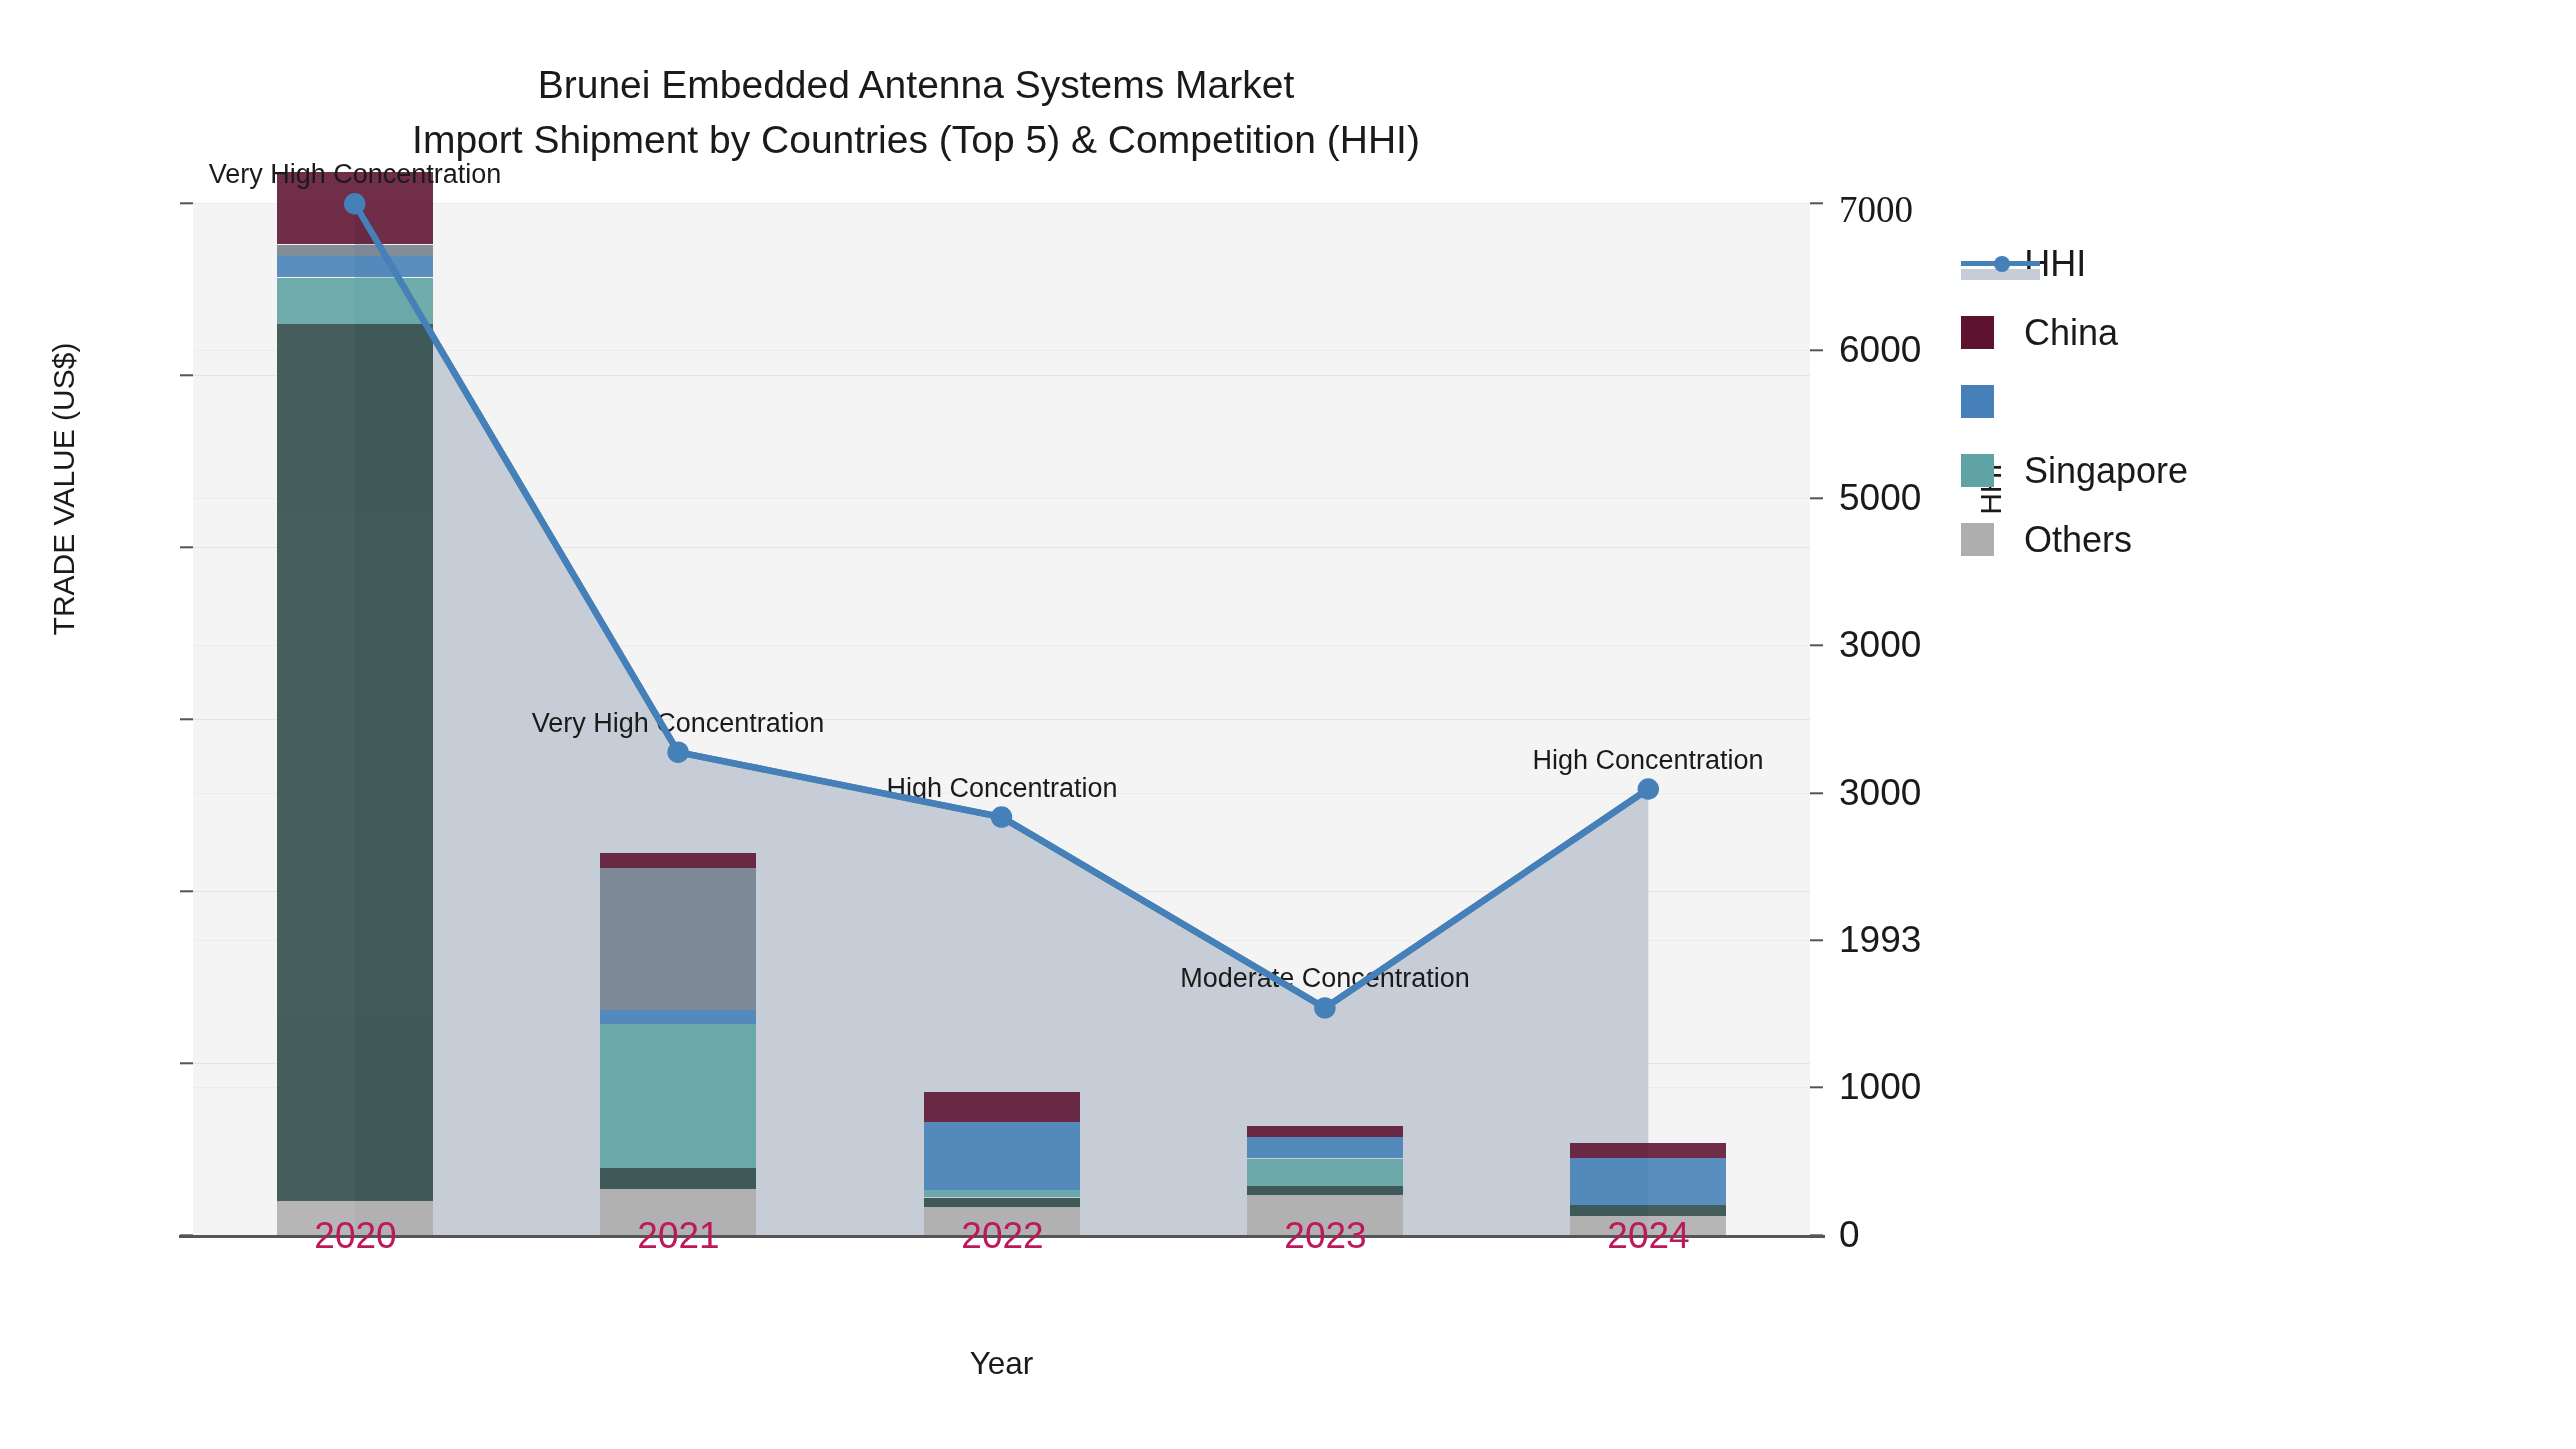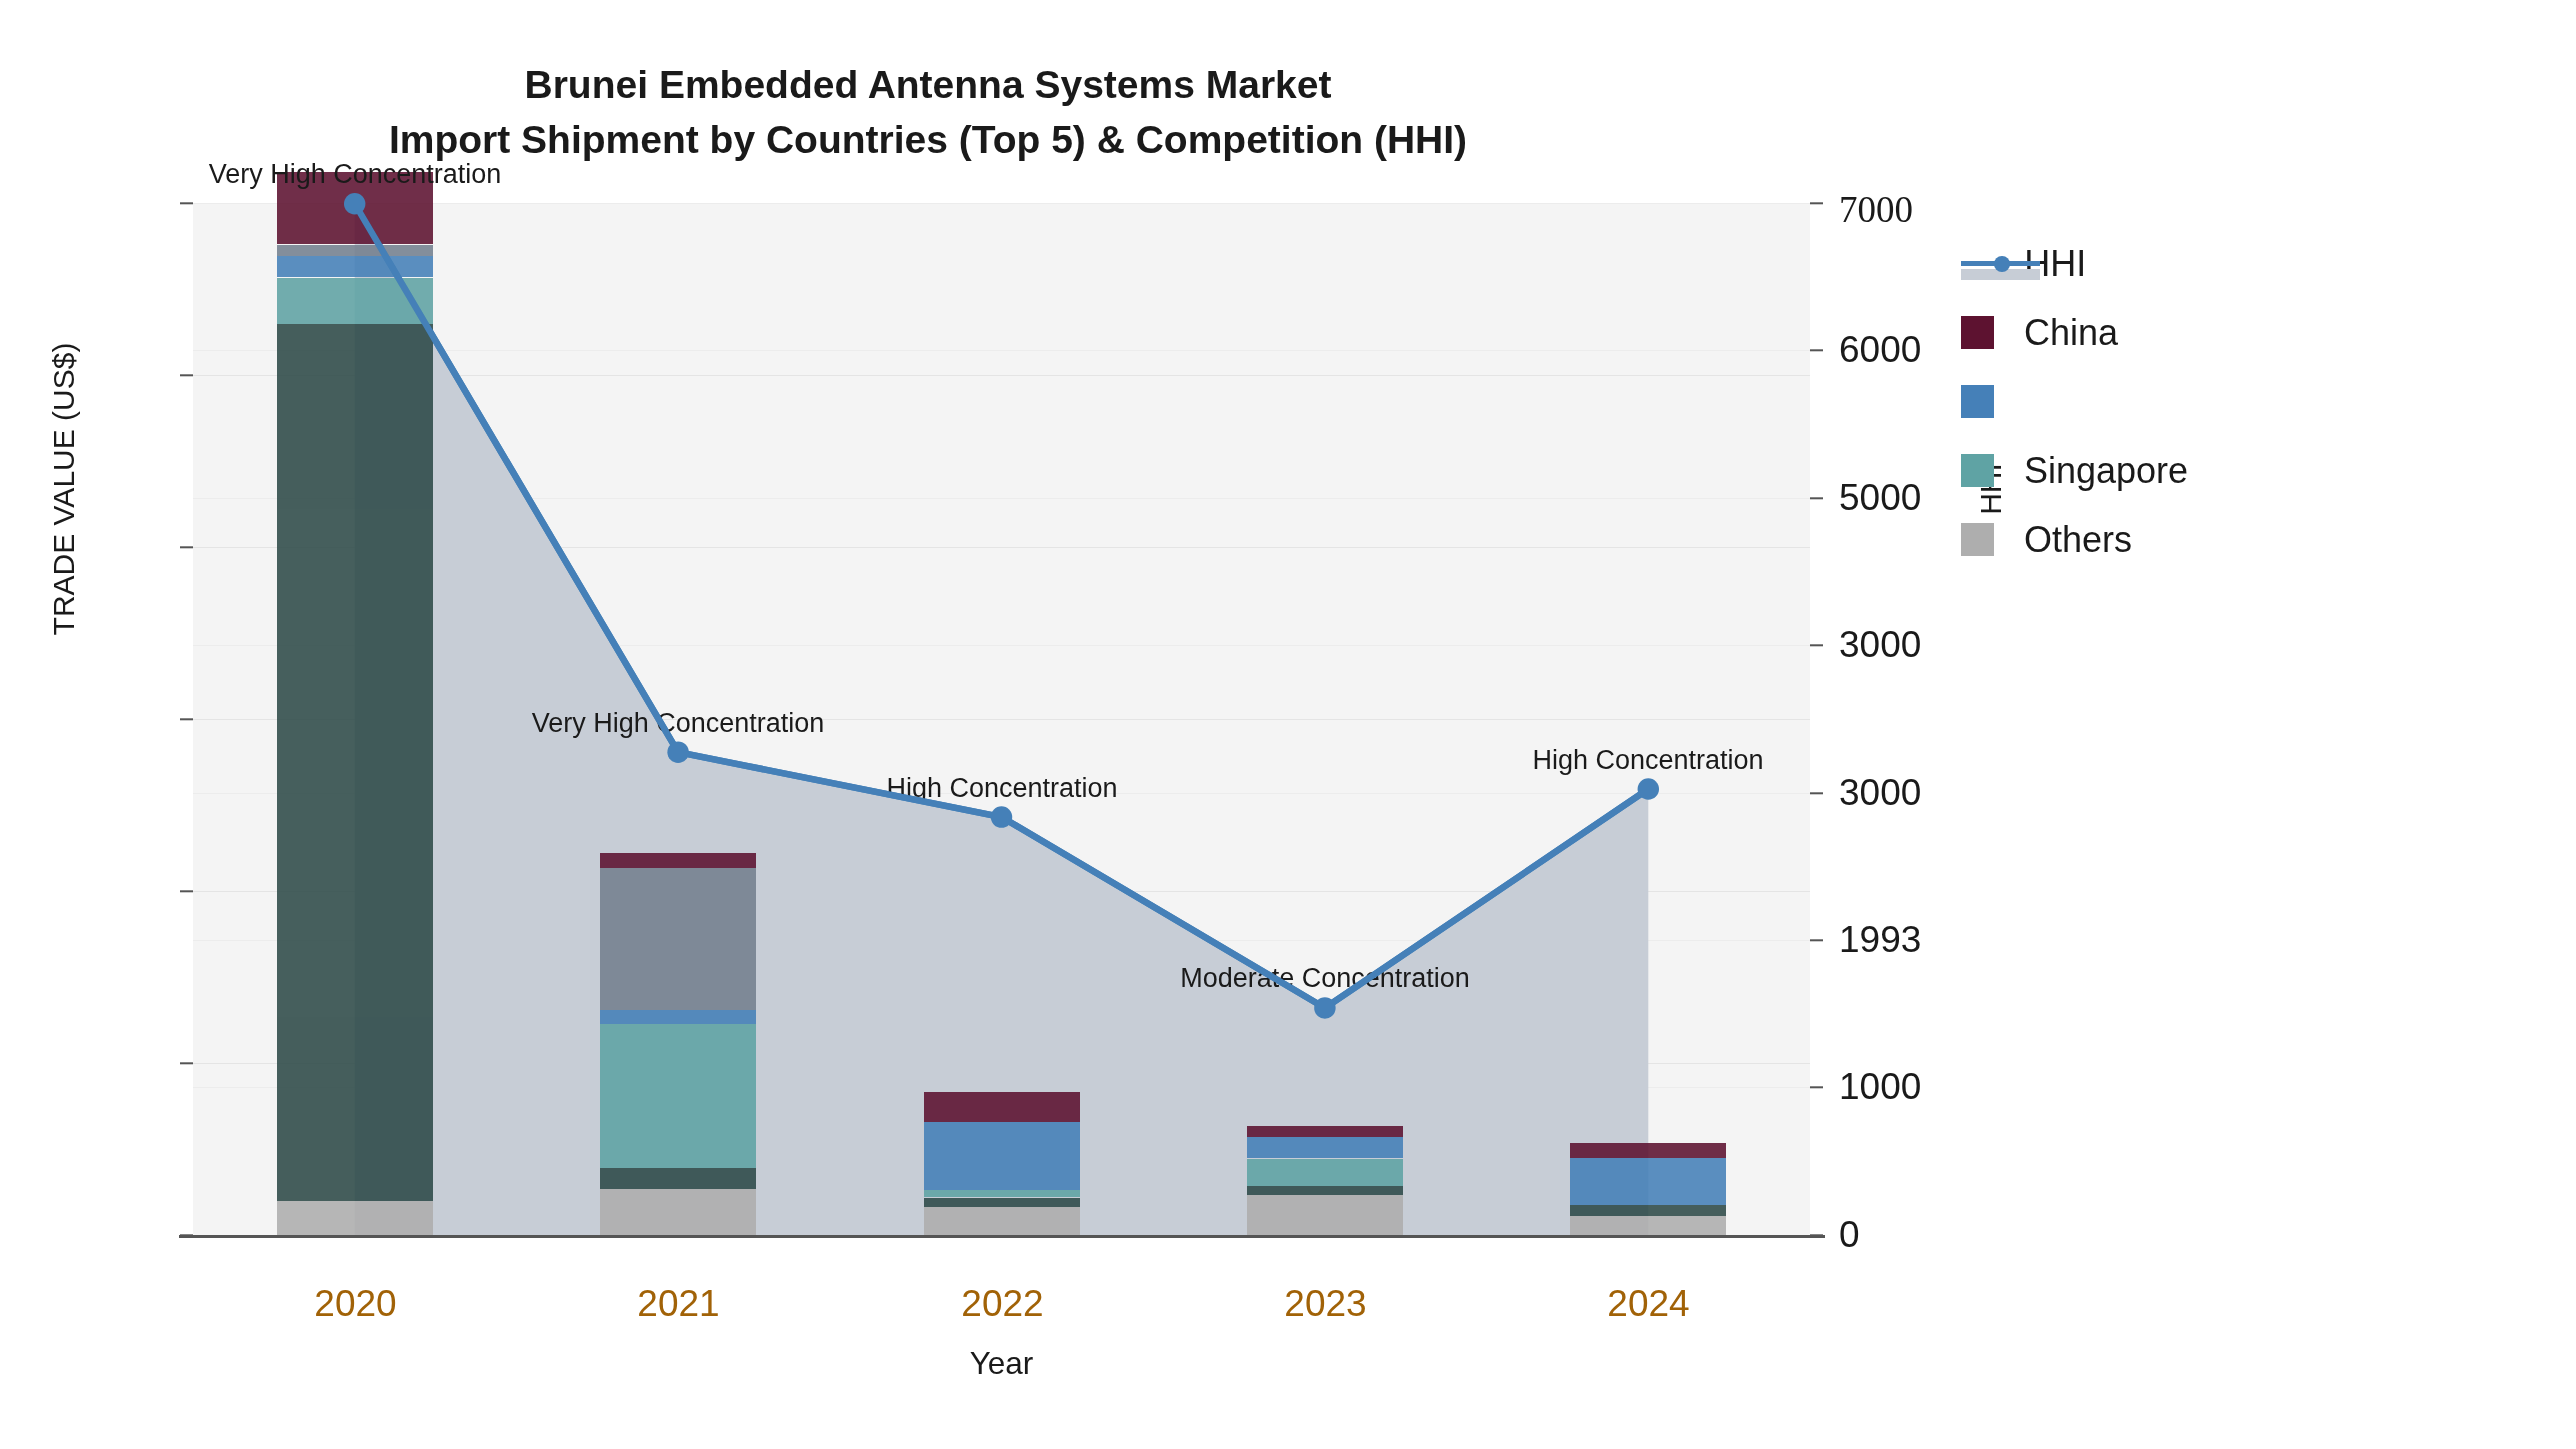--- a/index.html
+++ b/index.html
@@ -4,22 +4,22 @@
 <style>
   html,body{margin:0;padding:0;}
   body{
     width:2576px;height:1449px;background:#ffffff;
     font-family:"Liberation Sans", sans-serif;
     overflow:hidden;
   }
   #root{position:relative;width:2576px;height:1449px;}
 
   .title{
-    position:absolute;left:12px;top:57px;width:1832px;text-align:center;
-    font-size:39px;color:#1a1a1a;line-height:1.42;font-weight:700;
+    position:absolute;left:0;top:57px;width:1832px;text-align:center;
+    font-size:39px;color:#1a1a1a;line-height:1.42;font-weight:400;
   }
   .title .l2{display:block;}
 
   
   #plot{
     position:absolute;left:193px;top:203px;width:1617px;height:1032px;
     background:#f4f4f4;
   }
   #axes{position:absolute;left:0;top:0;width:1617px;height:1032px;}
 
@@ -43,22 +43,22 @@
     font-size:37px;color:#1a1a1a;transform:translateY(-50%);white-space:nowrap;
   }
   .tickmark-l{position:absolute;left:-13px;width:13px;height:2.1px;background:#555;transform:translateY(-0.7px);}
   .tickmark-r{position:absolute;left:1617px;width:13px;height:2.1px;background:#555;transform:translateY(-0.7px);}
 
   .gridline{position:absolute;left:0;width:1617px;height:1.4px;background:#e4e4e4;}
   .gridline.minor{background:#ececec;height:0.7px;}
 
   .xaxis-line{position:absolute;left:-14.3px;top:1032px;width:1646px;height:2.9px;background:#555;}
   .xtick{
-    position:absolute;top:1080px;width:215px;text-align:center;
-    font-size:37px;color:#a16207;transform:translateX(-107px);
+    position:absolute;top:1012px;width:215px;text-align:center;
+    font-size:37px;color:#be185d;transform:translateX(-107px);
   }
 
   
   .bar{position:absolute;bottom:0;}
   .seg{position:absolute;left:0;width:100%;}
 
   
   #hhi-svg{position:absolute;left:0;top:0;width:1617px;height:1032px;overflow:visible;}
 
   .annot{

